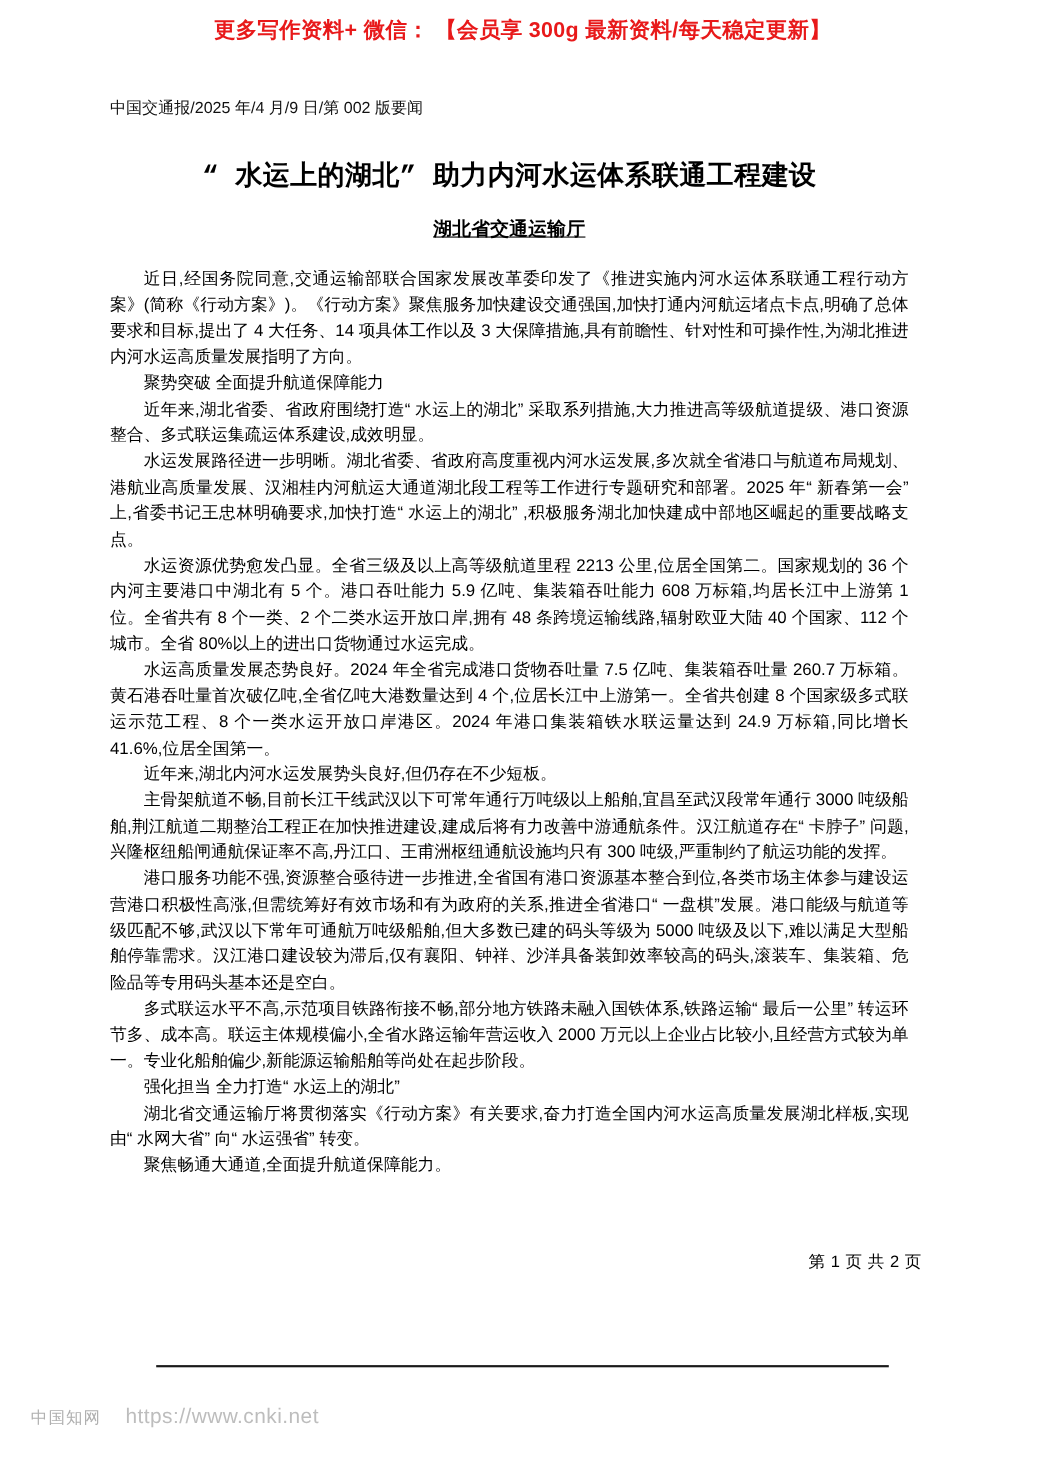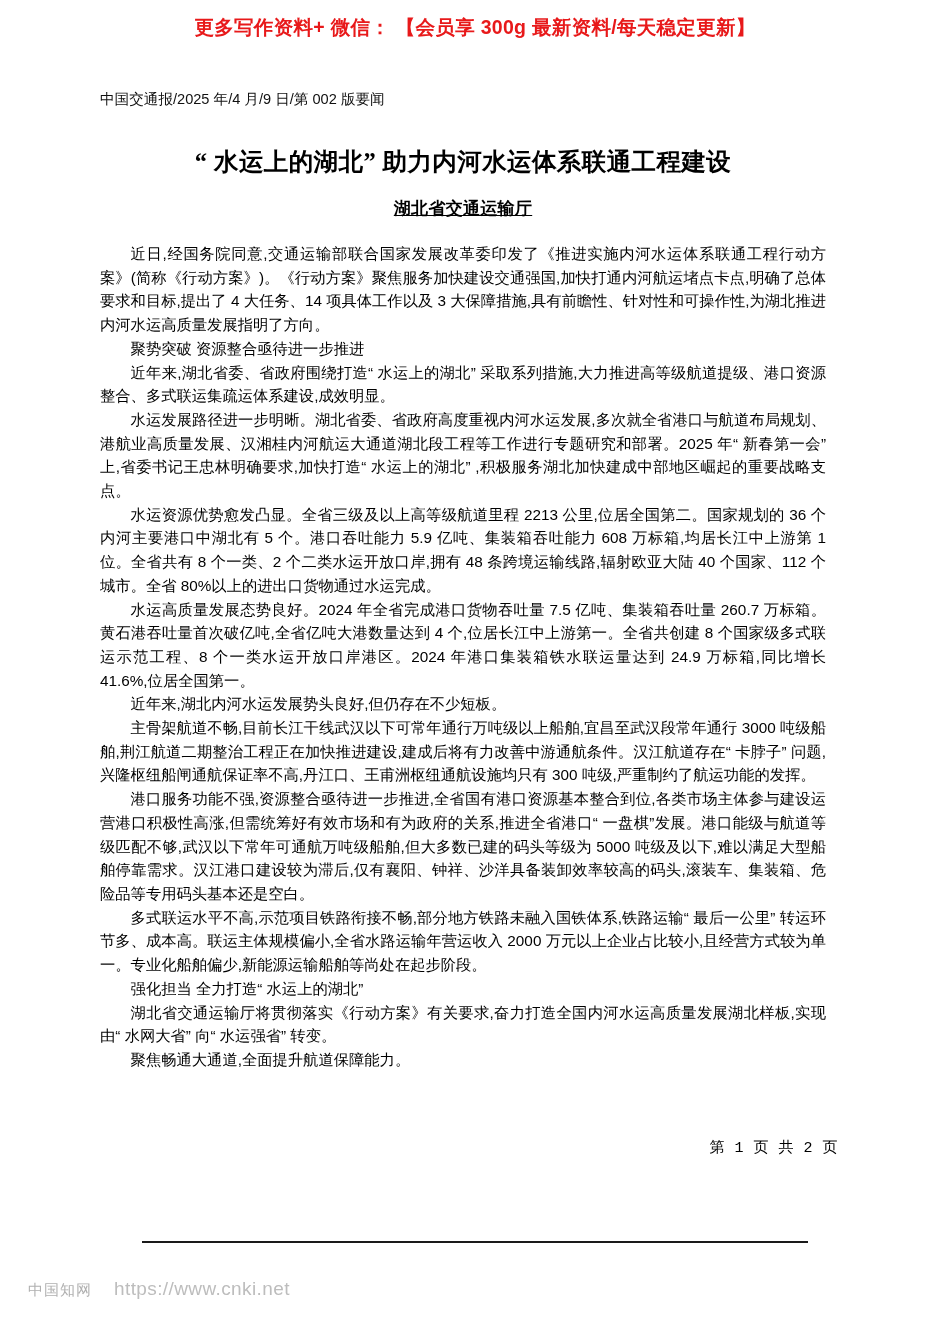--- a/index.html
+++ b/index.html
@@ -48,21 +48,21 @@
     font-family: "Liberation Sans", "DejaVu Sans", sans-serif;
     font-size: 14.6px;
     line-height: 23px;
     color: #111;
     width: 330px;
   }
 
   .doc-title {
     margin-top: 34px;
     text-align: center;
-    font-family: Liberation Serif, serif;
+    font-family: Liberation Mono, monospace;
     font-size: 24.5px;
     font-weight: bold;
     letter-spacing: 0.4px;
     line-height: 34px;
     color: #000;
   }
 
   .doc-author {
     margin-top: 18px;
     text-align: center;
@@ -98,21 +98,21 @@
     margin-top: 22px;
   }
 
   
   .page-number {
     position: absolute;
     left: 0;
     top: 1138px;
     width: 838px;
     text-align: right;
-    font-family: Liberation Mono, monospace;
+    font-family: Liberation Sans, sans-serif;
     font-size: 15px;
     color: #000;
     letter-spacing: 0.5px;
   }
 
   
   .bottom-divider {
     position: absolute;
     left: 142px;
     top: 1241px;
@@ -155,21 +155,21 @@
   <div class="content">
 
     <div class="source-line">中国交通报/2025 年/4 月/9 日/第 002 版要闻</div>
 
     <div class="doc-title">“ 水运上的湖北” 助力内河水运体系联通工程建设</div>
 
     <div class="doc-author">湖北省交通运输厅</div>
 
     <div class="body-block">
       <p class="para indent">近日,经国务院同意,交通运输部联合国家发展改革委印发了《推进实施内河水运体系联通工程行动方案》(简称《行动方案》)。《行动方案》聚焦服务加快建设交通强国,加快打通内河航运堵点卡点,明确了总体要求和目标,提出了 4 大任务、14 项具体工作以及 3 大保障措施,具有前瞻性、针对性和可操作性,为湖北推进内河水运高质量发展指明了方向。</p>
-      <p class="para subhead">聚势突破 资源整合亟待进一步推进</p>
+      <p class="para subhead">聚势突破 全面提升航道保障能力</p>
       <p class="para indent">近年来,湖北省委、省政府围绕打造“ 水运上的湖北” 采取系列措施,大力推进高等级航道提级、港口资源整合、多式联运集疏运体系建设,成效明显。</p>
       <p class="para indent">水运发展路径进一步明晰。湖北省委、省政府高度重视内河水运发展,多次就全省港口与航道布局规划、港航业高质量发展、汉湘桂内河航运大通道湖北段工程等工作进行专题研究和部署。2025 年“ 新春第一会” 上,省委书记王忠林明确要求,加快打造“ 水运上的湖北” ,积极服务湖北加快建成中部地区崛起的重要战略支点。</p>
       <p class="para indent">水运资源优势愈发凸显。全省三级及以上高等级航道里程 2213 公里,位居全国第二。国家规划的 36 个内河主要港口中湖北有 5 个。港口吞吐能力 5.9 亿吨、集装箱吞吐能力 608 万标箱,均居长江中上游第 1 位。全省共有 8 个一类、2 个二类水运开放口岸,拥有 48 条跨境运输线路,辐射欧亚大陆 40 个国家、112 个城市。全省 80%以上的进出口货物通过水运完成。</p>
       <p class="para indent">水运高质量发展态势良好。2024 年全省完成港口货物吞吐量 7.5 亿吨、集装箱吞吐量 260.7 万标箱。黄石港吞吐量首次破亿吨,全省亿吨大港数量达到 4 个,位居长江中上游第一。全省共创建 8 个国家级多式联运示范工程、8 个一类水运开放口岸港区。2024 年港口集装箱铁水联运量达到 24.9 万标箱,同比增长 41.6%,位居全国第一。</p>
       <p class="para indent">近年来,湖北内河水运发展势头良好,但仍存在不少短板。</p>
       <p class="para indent">主骨架航道不畅,目前长江干线武汉以下可常年通行万吨级以上船舶,宜昌至武汉段常年通行 3000 吨级船舶,荆江航道二期整治工程正在加快推进建设,建成后将有力改善中游通航条件。汉江航道存在“ 卡脖子” 问题,兴隆枢纽船闸通航保证率不高,丹江口、王甫洲枢纽通航设施均只有 300 吨级,严重制约了航运功能的发挥。</p>
       <p class="para indent">港口服务功能不强,资源整合亟待进一步推进,全省国有港口资源基本整合到位,各类市场主体参与建设运营港口积极性高涨,但需统筹好有效市场和有为政府的关系,推进全省港口“ 一盘棋”发展。港口能级与航道等级匹配不够,武汉以下常年可通航万吨级船舶,但大多数已建的码头等级为 5000 吨级及以下,难以满足大型船舶停靠需求。汉江港口建设较为滞后,仅有襄阳、钟祥、沙洋具备装卸效率较高的码头,滚装车、集装箱、危险品等专用码头基本还是空白。</p>
       <p class="para indent">多式联运水平不高,示范项目铁路衔接不畅,部分地方铁路未融入国铁体系,铁路运输“ 最后一公里” 转运环节多、成本高。联运主体规模偏小,全省水路运输年营运收入 2000 万元以上企业占比较小,且经营方式较为单一。专业化船舶偏少,新能源运输船舶等尚处在起步阶段。</p>
       <p class="para subhead">强化担当 全力打造“ 水运上的湖北”</p>
       <p class="para indent">湖北省交通运输厅将贯彻落实《行动方案》有关要求,奋力打造全国内河水运高质量发展湖北样板,实现由“ 水网大省” 向“ 水运强省” 转变。</p>

